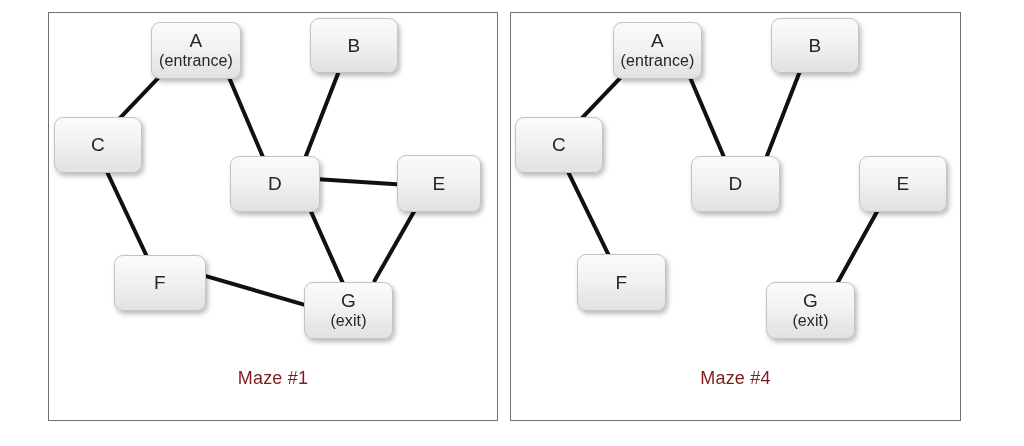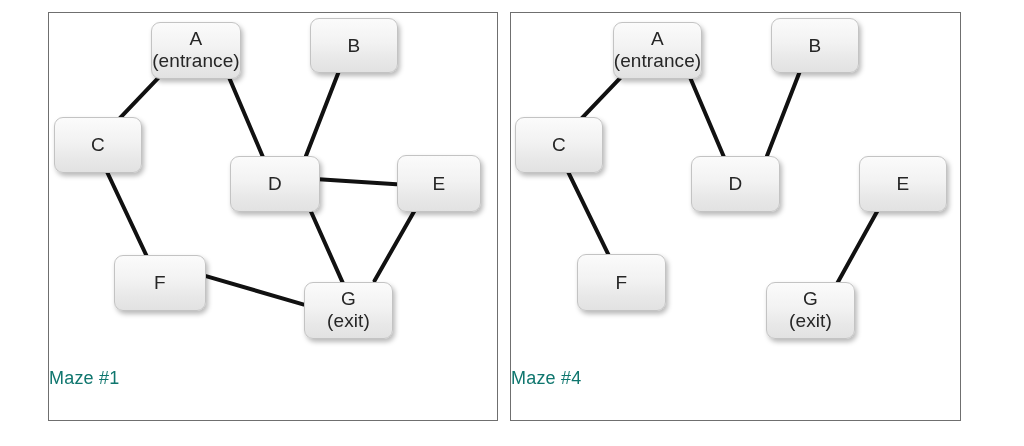--- a/index.html
+++ b/index.html
@@ -52,32 +52,33 @@
     justify-content: center;
     color: #262626;
     text-align: center;
     line-height: 1.05;
   }
   .node-label {
     font-size: 19px;
     letter-spacing: 0.2px;
   }
   .node-sub {
-    font-size: 19px;
+    font-size: 16px;
     margin-top: 2px;
     letter-spacing: 0.1px;
   }
   .node.has-sub .node-label {
     margin-top: -1px;
   }
   .caption {
     position: absolute;
     width: 100%;
+    text-align: center;
     font-size: 18px;
-    color: #0f766e;
+    color: #7f1d1d;
     letter-spacing: 0.2px;
   }
 </style>
 </head>
 <body>
 
 <div id="root">
     <div class="panel" style="left: 48px; top: 12px; width: 450px; height: 409px; border-color: rgb(111, 111, 111);">
       <div class="panel-canvas">
         <svg class="edge-layer" viewBox="0 0 450 409" preserveAspectRatio="none">

